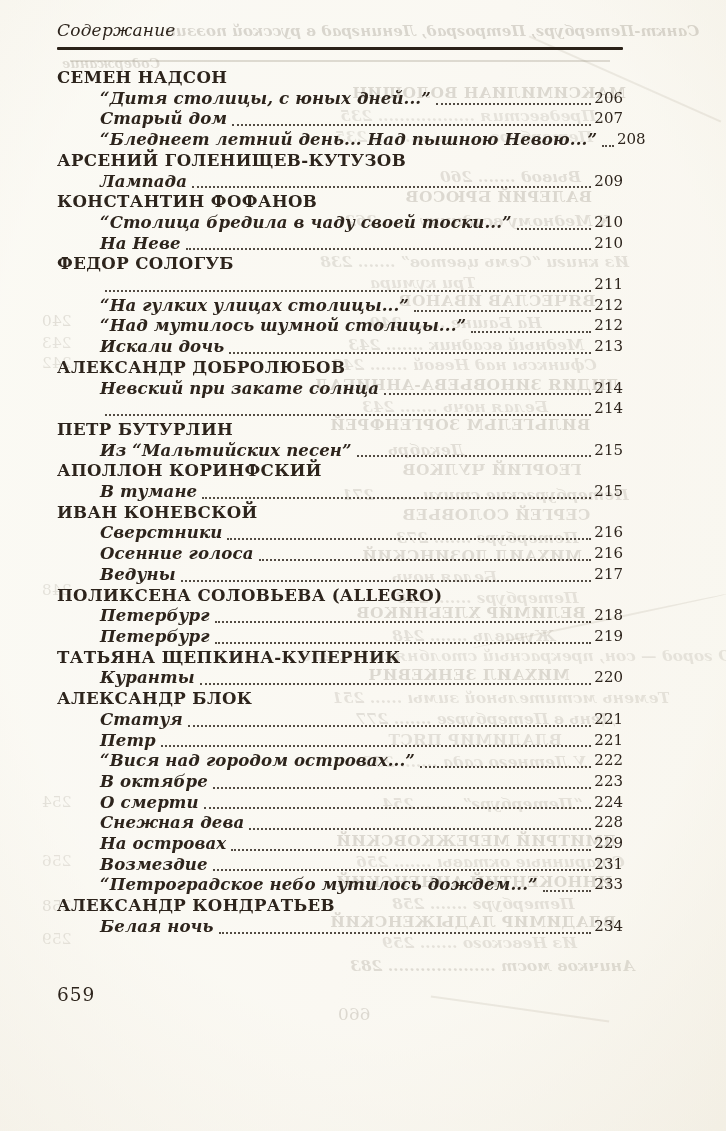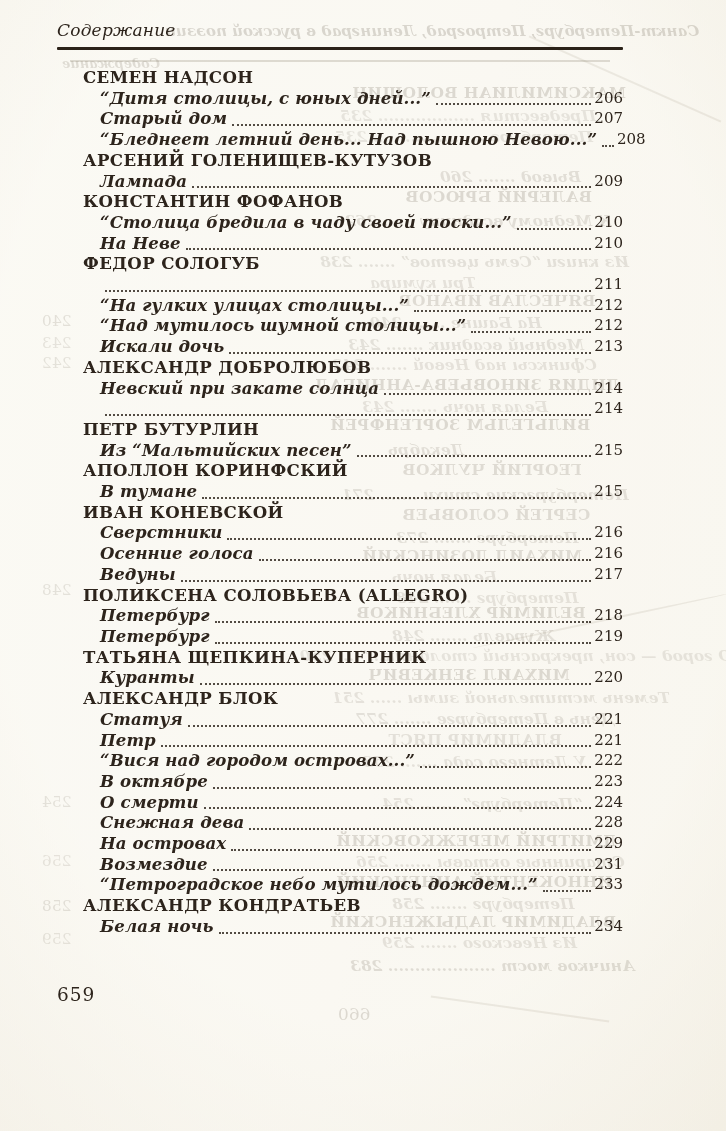--- a/index.html
+++ b/index.html
@@ -29,21 +29,21 @@
     background:#2b2219;border-radius:1px;
   }
   .ghost-rule{
     position:absolute;left:70px;top:60px;width:540px;height:2px;
     background:rgba(120,108,88,.22);
   }
 
   .toc{position:absolute;left:57px;top:67px;width:566px;}
   .author-row{
     font-weight:bold;font-size:16.6px;line-height:20.7px;
-    letter-spacing:.4px;white-space:nowrap;margin-left:26px;
+    letter-spacing:.4px;white-space:nowrap;
   }
   .item-row{
     display:flex;align-items:center;
     padding-left:43px;font-size:16.6px;line-height:20.7px;
   }
   .item-title{font-weight:bold;font-style:italic;white-space:nowrap;letter-spacing:.1px;}
   .leader{
     flex:1 1 auto;min-width:12px;
     border-bottom:2px dotted rgba(45,36,28,.82);
     margin:0 3px 3px 5px;align-self:flex-end;

